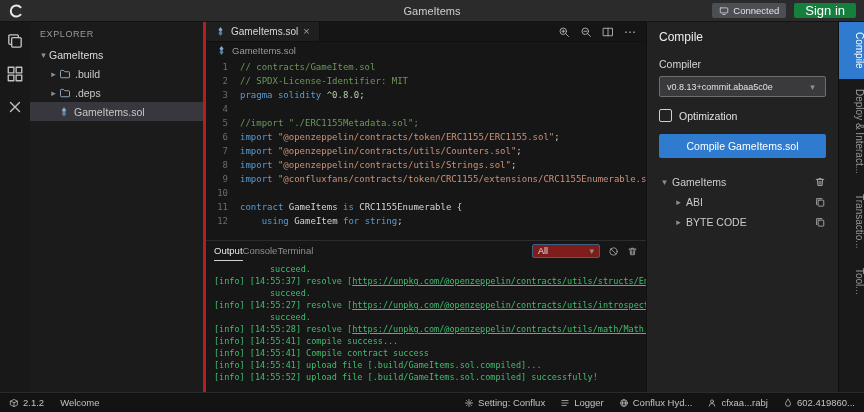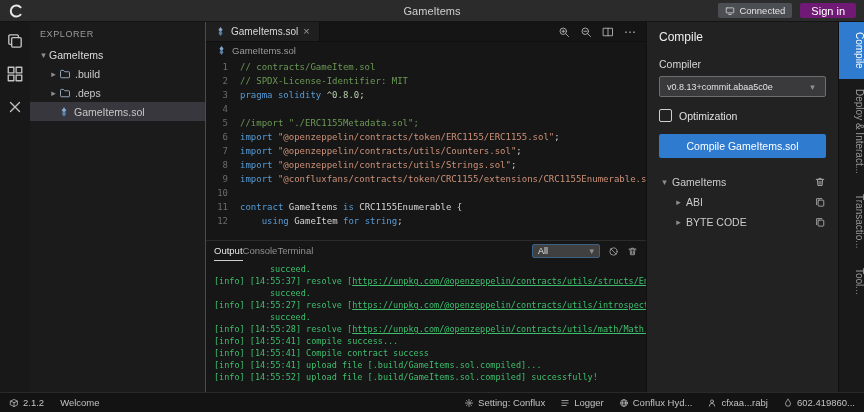--- a/index.html
+++ b/index.html
@@ -8,30 +8,30 @@
   .app { width:864px; height:412px; display:flex; flex-direction:column; }
 
   
   .topbar { height:22px; min-height:22px; background:#2b2b2b; display:flex; align-items:center; padding:0 8px; position:relative; border-bottom:1px solid #141414; }
   .logo { width:16px; height:16px; color:#e8e8e8; }
   .logo svg { width:16px; height:16px; display:block; }
   .topbar-title { position:absolute; left:0; right:0; text-align:center; color:#cfcfcf; font-size:11px; pointer-events:none; }
   .topbar-right { margin-left:auto; display:flex; align-items:center; gap:8px; z-index:1; }
   .connected-btn { display:flex; align-items:center; gap:4px; background:#4b4e53; color:#e3e3e3; border:none; border-radius:2px; height:15px; padding:0 7px; font-size:9.5px; font-family:inherit; cursor:pointer; }
   .connected-btn svg { width:10px; height:10px; display:block; }
-  .signin-btn { background:#701a75; color:#fff; border:none; border-radius:2px; height:15px; padding:0 11px; font-size:11px; font-family:inherit; cursor:pointer; }
+  .signin-btn { background:#15803d; color:#fff; border:none; border-radius:2px; height:15px; padding:0 11px; font-size:13px; font-family:inherit; cursor:pointer; }
 
   
   .main { flex:1; display:flex; min-height:0; }
 
   .activitybar { width:30px; min-width:30px; background:#181818; display:flex; flex-direction:column; align-items:center; padding-top:10px; gap:15px; }
   .activitybar .abtn { width:18px; height:18px; color:#c2c2c2; cursor:pointer; }
   .activitybar .abtn svg { width:18px; height:18px; display:block; }
 
-  .explorer { width:176px; min-width:176px; background:#1b1b1b; border-right:1px solid #b91c1c; overflow:hidden; }
+  .explorer { width:176px; min-width:176px; background:#1b1b1b; border-right:3px solid #b91c1c; overflow:hidden; }
   .explorer-header { padding:7px 10px 6px; font-size:9px; letter-spacing:.6px; color:#9a9a9a; }
   .tree-row { display:flex; align-items:center; height:19px; font-size:10.5px; color:#c8c8c8; cursor:pointer; white-space:nowrap; }
   .tree-row.root { padding-left:8px; color:#dddddd; }
   .tree-row.folder { padding-left:18px; }
   .tree-row.file { padding-left:28px; }
   .tree-row.selected { background:#37373d; }
   .chev { color:#8f8f8f; font-size:9px; width:11px; display:inline-block; text-align:center; flex:none; }
   .tree-ic { width:12px; height:12px; margin-right:4px; color:#9fb3c8; flex:none; }
   .tree-ic svg { width:12px; height:12px; display:block; }
 
@@ -59,21 +59,21 @@
   .str { color:#ce9178; }
   .num { color:#b5cea8; }
   .pln { color:#d4d4d4; }
 
   
   .panel { height:152px; min-height:152px; border-top:1px solid #2c2c2c; display:flex; flex-direction:column; background:#161616; }
   .panel-head { height:20px; min-height:20px; display:flex; align-items:center; padding:0 8px; gap:12px; }
   .ptab { font-size:9.5px; color:#8f8f8f; cursor:pointer; height:20px; line-height:19px; }
   .ptab.active { color:#e8e8e8; border-bottom:1px solid #cfcfcf; }
   .panel-head-right { margin-left:auto; display:flex; align-items:center; gap:8px; }
-  .log-filter { display:flex; align-items:center; justify-content:space-between; width:68px; height:14px; background:#404040; border:1px solid #3d6widt185; border:1px solid #3d6185; border-radius:2px; padding:0 5px; font-size:9px; color:#e0e0e0; cursor:pointer; }
+  .log-filter { display:flex; align-items:center; justify-content:space-between; width:68px; height:14px; background:#7f1d1d; border:1px solid #3d6widt185; border:1px solid #3d6185; border-radius:2px; padding:0 5px; font-size:9px; color:#e0e0e0; cursor:pointer; }
   .log-filter .chev { width:auto; }
   .phicon { width:11px; height:11px; color:#a8a8a8; cursor:pointer; }
   .phicon svg { width:11px; height:11px; display:block; }
   .logs { flex:1; overflow:hidden; font-family:"DejaVu Sans Mono",monospace; font-size:8.5px; padding:2px 0 0 8px; }
   .log-line { height:12px; line-height:12px; white-space:pre; overflow:hidden; }
   .log-line.indent { padding-left:56px; }
   .log  { color:#3fbf6e;margin-top:8px; }
   .link { color:#3fbf6e; text-decoration:underline; cursor:pointer; }
 
   

